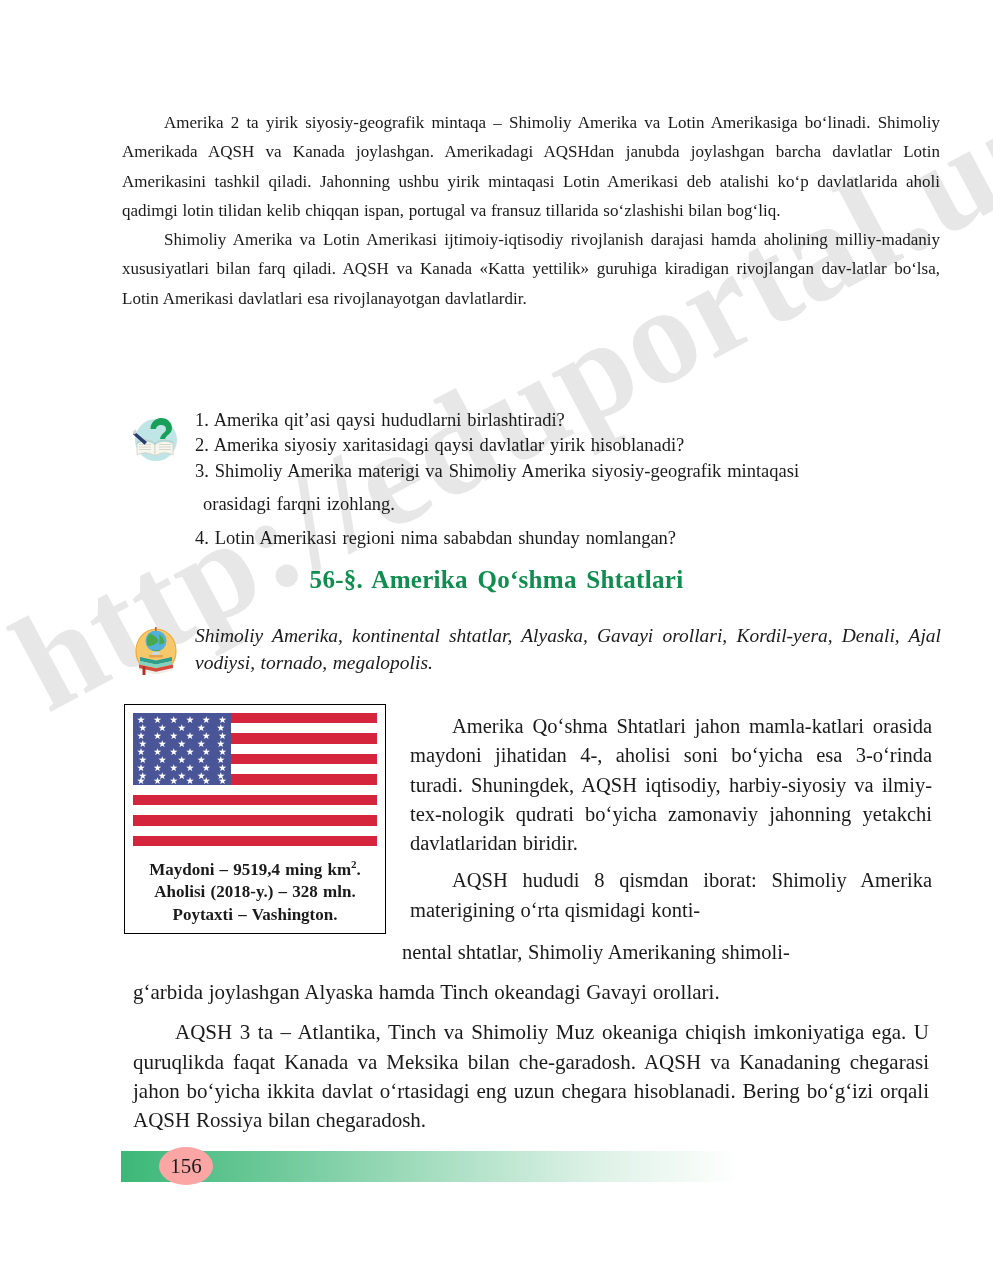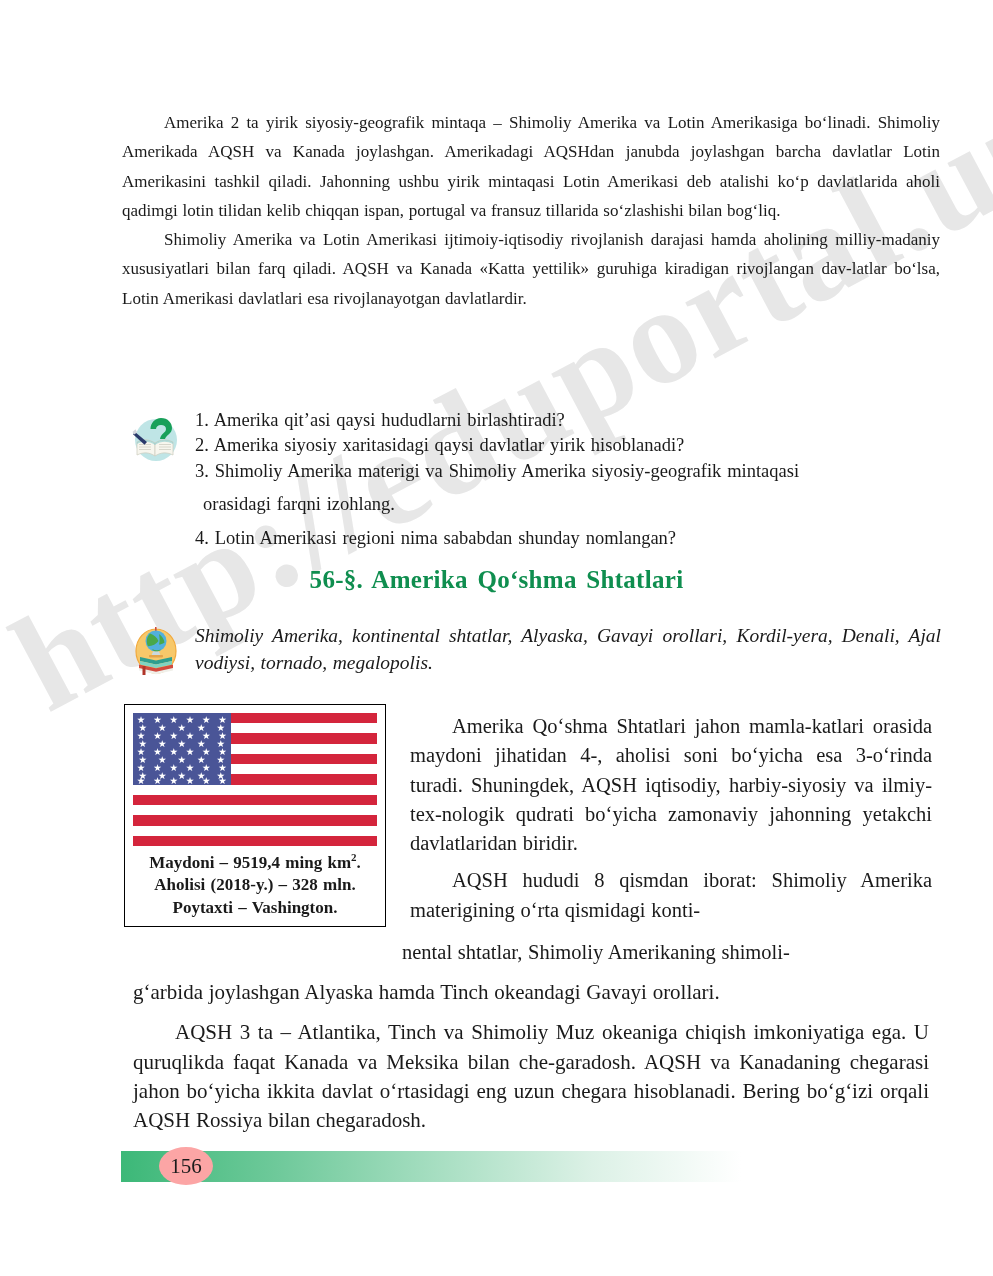--- a/index.html
+++ b/index.html
@@ -170,21 +170,21 @@
     width: 100%;
     display: flex;
     justify-content: space-around;
     color: #ffffff;
     font-size: 9.5px;
     line-height: 9.5px;
   }
   .starrow span { display: block; }
 
   .fig-caption {
-    margin-top: 0;
+    margin-top: 7px;
     text-align: center;
     font-size: 17px;
     font-weight: 700;
     line-height: 22.5px;
     word-spacing: 1px;
   }
   .fig-caption sup { font-size: 11px; vertical-align: super; }
 
   
   .rightcol {

